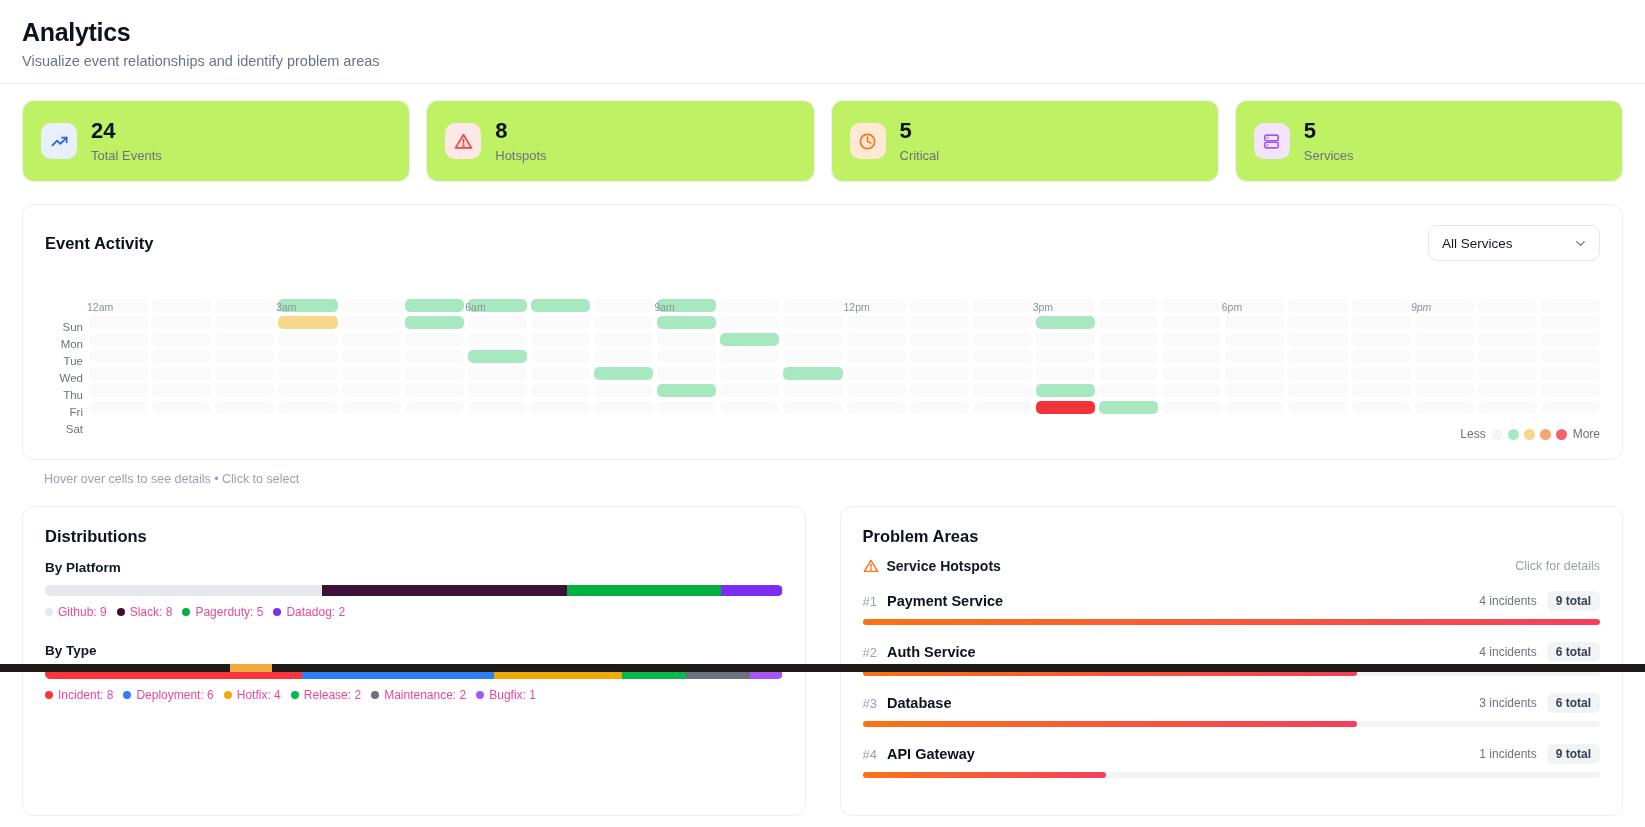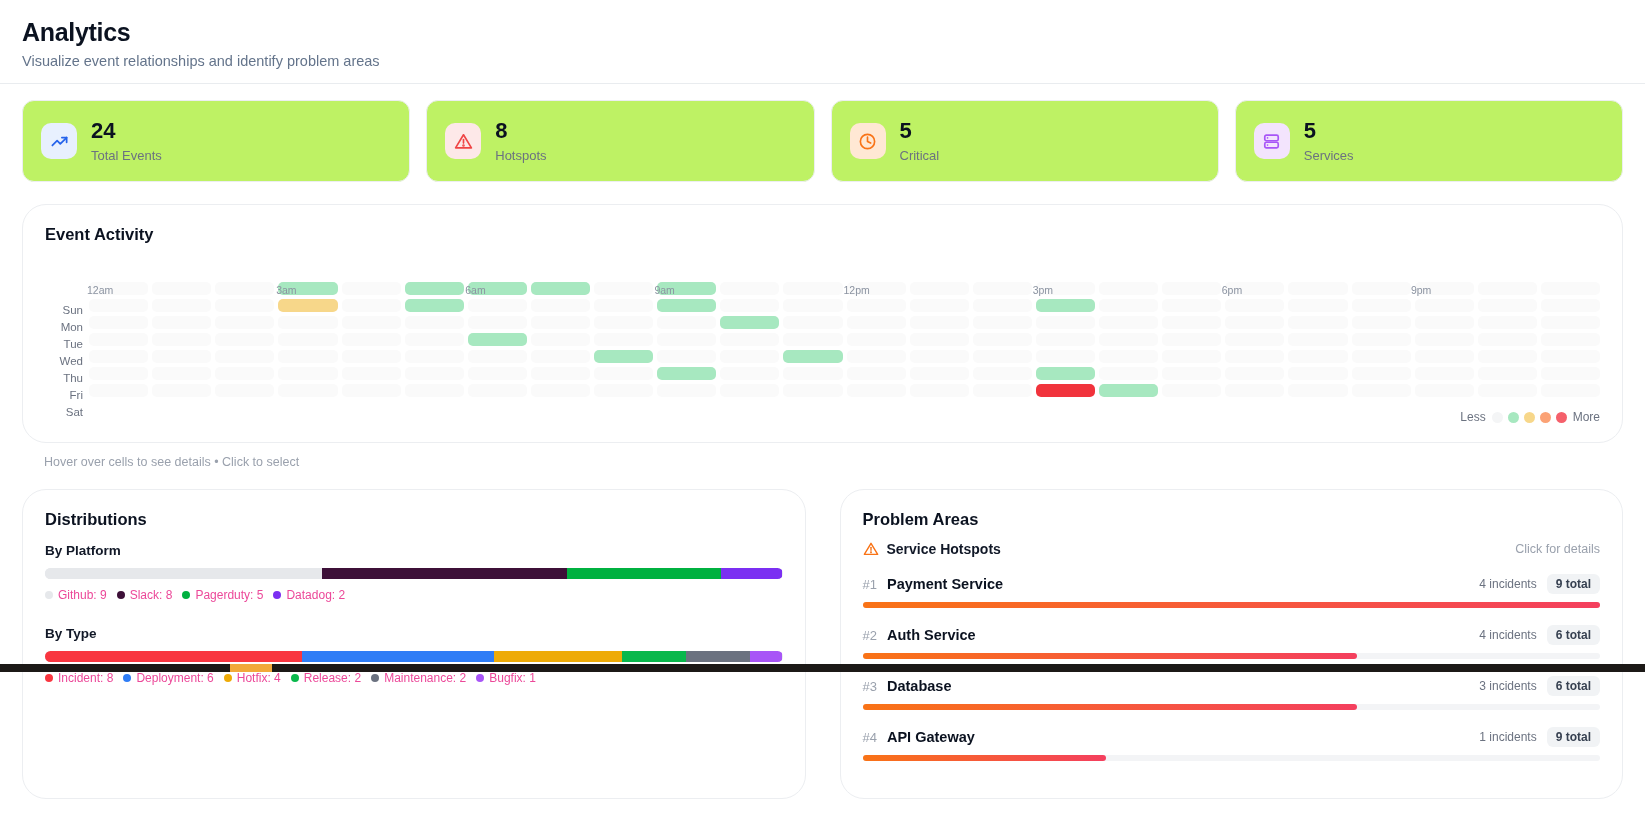--- a/index.html
+++ b/index.html
@@ -33,21 +33,21 @@
     display:flex; align-items:center; justify-content:center; flex: 0 0 36px;
   }
   .stat-texts { display:flex; flex-direction: column; }
   .stat-value { font-size: 22px; font-weight: 700; line-height: 1.1; color:#0b1220; }
   .stat-label { font-size: 13px; color:#6b7280; margin-top: 5px; }
 
   
   .panel {
     background: #fff;
     border: 1px solid #eceef1;
-    border-radius: 24px;
+    border-radius: 12px;
   }
   .activity-wrap { padding: 22px 22px 0 22px; }
   .activity-panel { padding: 20px 22px 18px 22px; }
   .panel-head { display:flex; align-items:center; justify-content: space-between; }
   .panel-title { font-size: 16.5px; font-weight: 700; color:#0b1220; }
 
   .select {
     width: 172px; height: 36px;
     border: 1px solid #e5e7eb; border-radius: 9px;
     background:#fff;
@@ -190,32 +190,40 @@
       </div>
     </div>
 
   </div>
 
   <div class="activity-wrap">
     <div class="panel activity-panel">
 
       <div class="panel-head">
         <div class="panel-title">Event Activity</div>
+        <div class="select">
+          <span>All Services</span>
+          <span class="chev">
+            <svg width="15" height="15" viewBox="0 0 24 24" fill="none" stroke="#6b7280" stroke-width="2" stroke-linecap="round" stroke-linejoin="round">
+                <polyline points="6,9 12,15 18,9"></polyline>
+              </svg>
+          </span>
+        </div>
       </div>
 
       <div class="heatmap">
         <div class="hm-times" id="hm-times">
             <span class="hm-time" style="left: 0%;">12am</span>
             <span class="hm-time" style="left: 12.5%;">3am</span>
             <span class="hm-time" style="left: 25%;">6am</span>
             <span class="hm-time" style="left: 37.5%;">9am</span>
             <span class="hm-time" style="left: 50%;">12pm</span>
             <span class="hm-time" style="left: 62.5%;">3pm</span>
             <span class="hm-time" style="left: 75%;">6pm</span>
-            <span class="hm-time" style="left: 87.5%;">9pm</span>
+            <span class="hm-time" style="left: 87.5%; font-style: italic;">9pm</span>
           </div>
         <div class="hm-grid" id="hm-grid">
             <div class="hm-row">
               <div class="hm-day">Sun</div>
               <div class="hm-cells">
                 <div class="hm-cell l0"></div>
                 <div class="hm-cell l0"></div>
                 <div class="hm-cell l0"></div>
                 <div class="hm-cell l1"></div>
                 <div class="hm-cell l0"></div>

